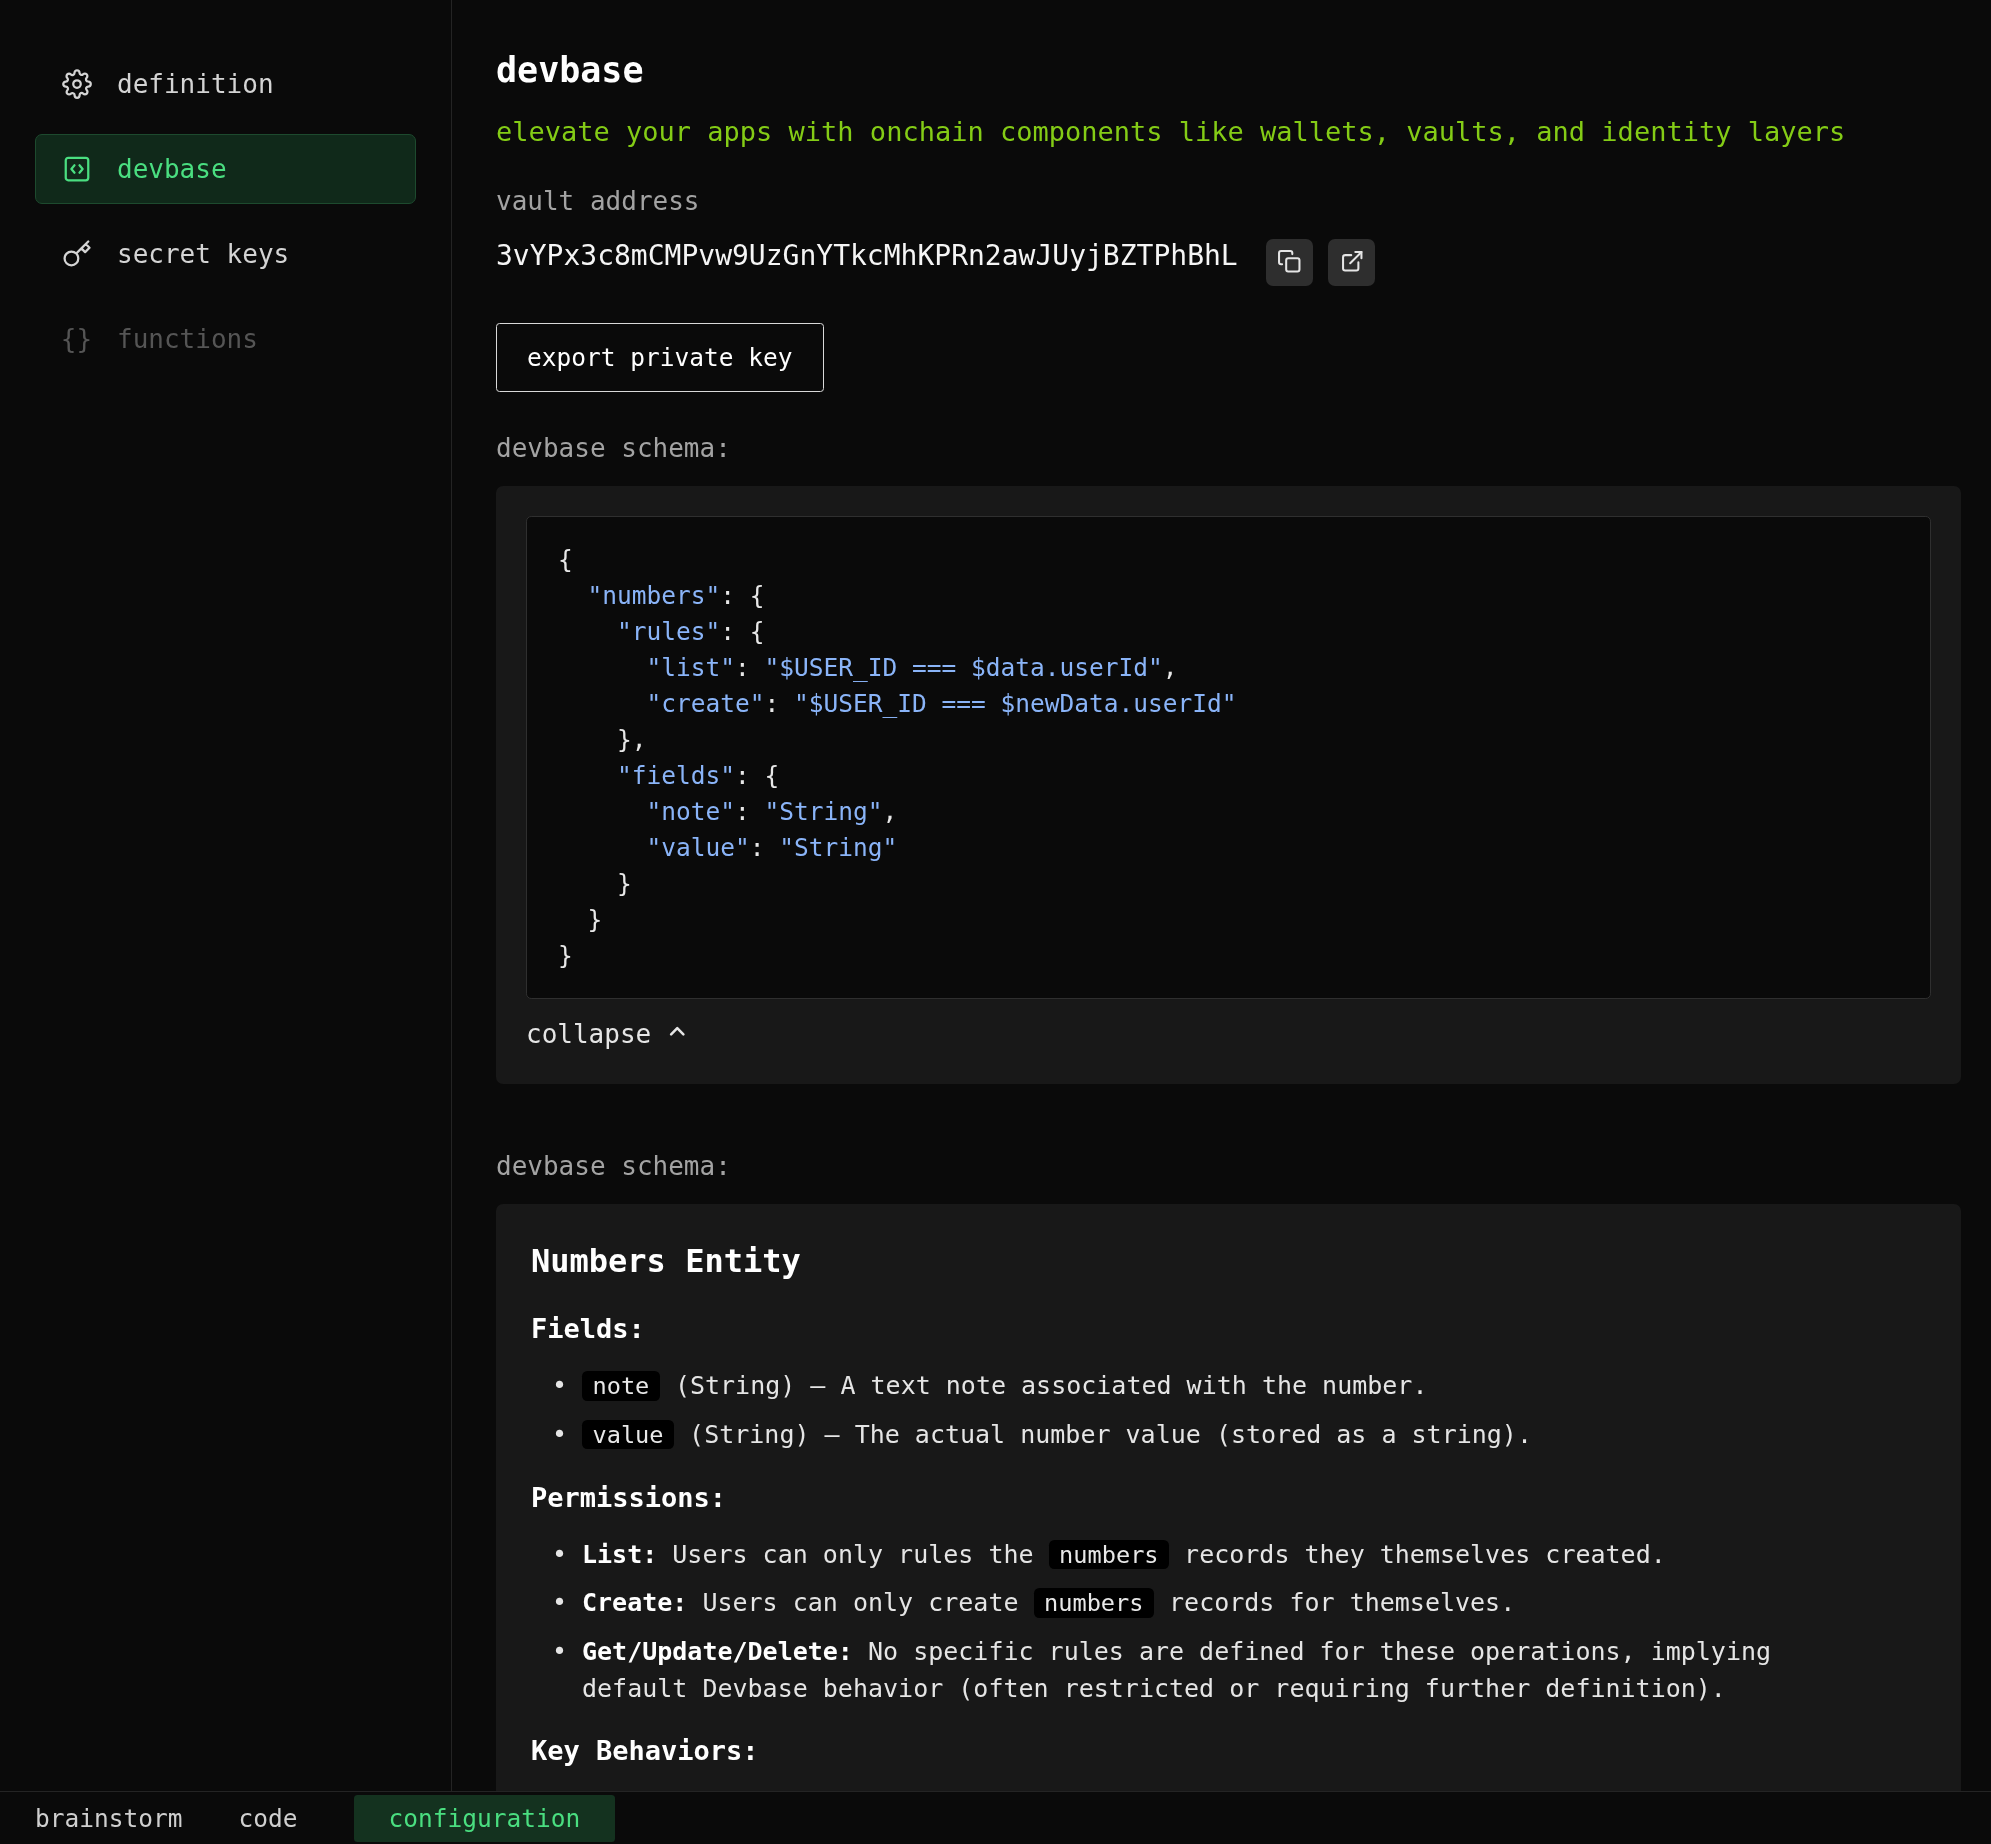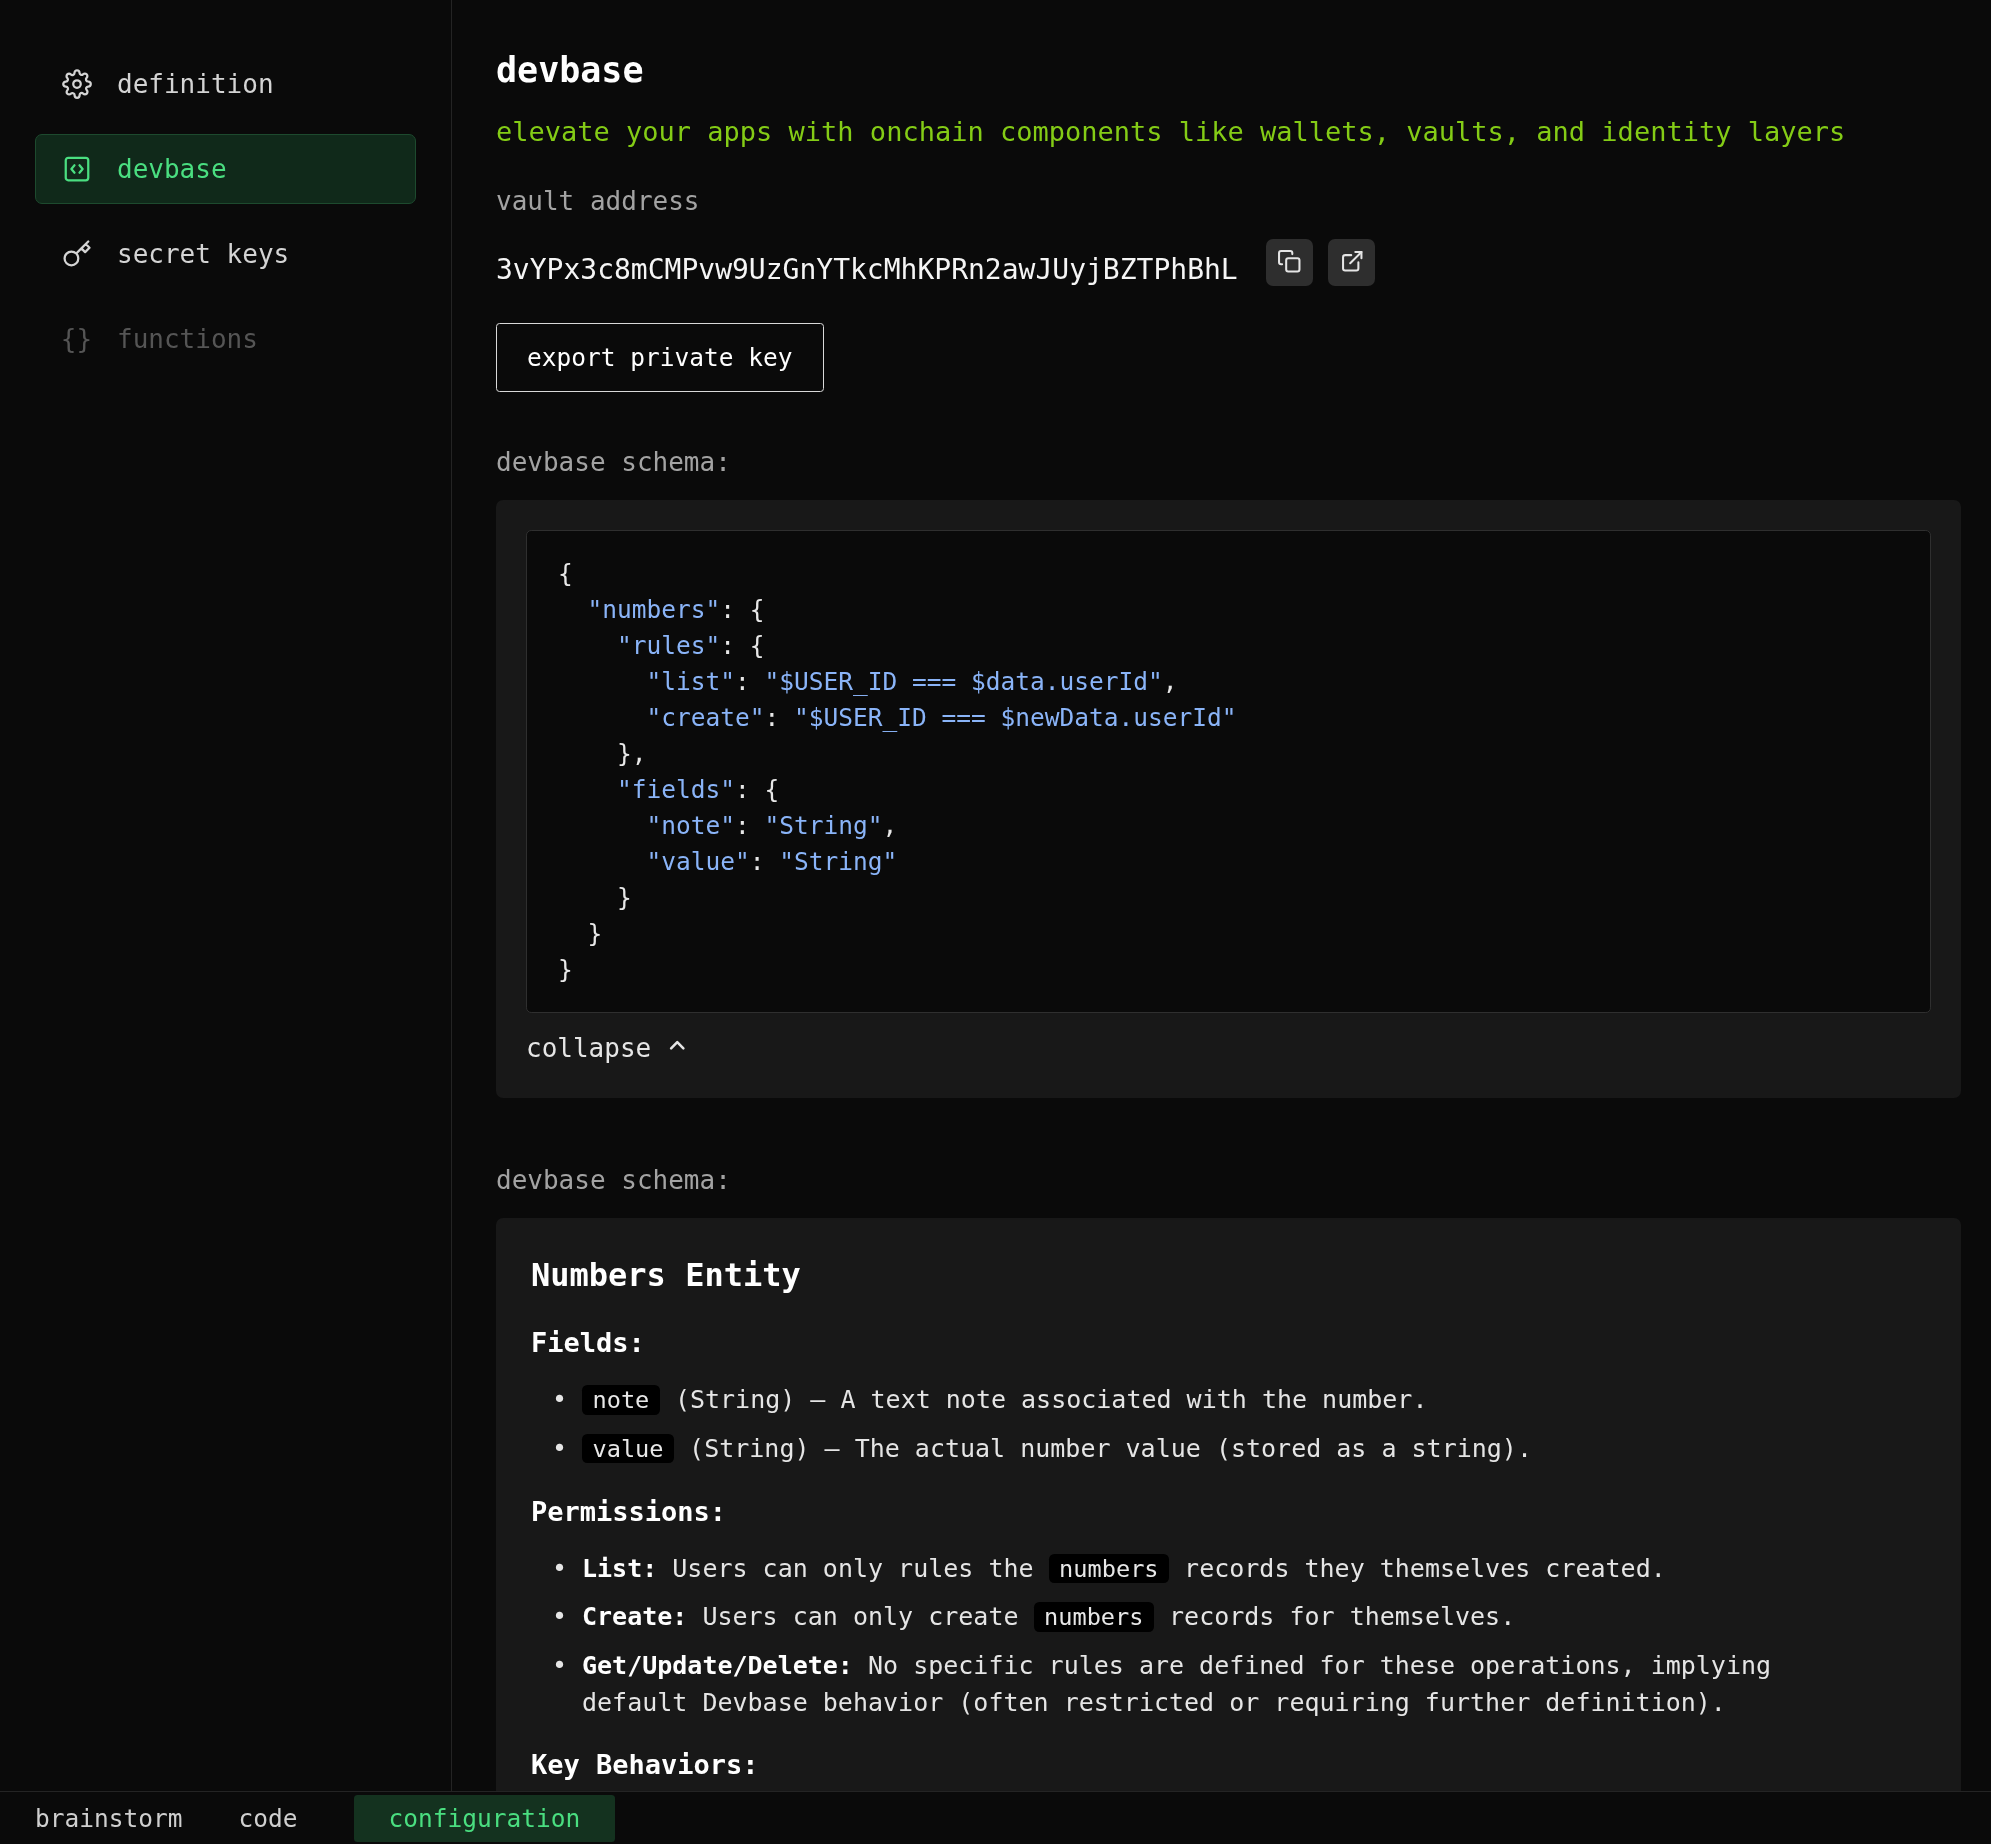--- a/index.html
+++ b/index.html
@@ -29,32 +29,32 @@
   .side-item.active { background:#10291a; border-color:#1d4a2e; color:#4ade80; }
   .side-item.disabled { color:#555555; }
   .side-icon { width:35px; display:flex; justify-content:center; align-items:center; }
 
   
   .main { flex:1; min-width:0; overflow:hidden; padding:49px 30px 0 44px; }
   .page-title { font-size:35px; line-height:42px; font-weight:bold; color:#ffffff; margin-bottom:23px; }
   .subtitle { font-size:27px; line-height:35px; color:#84cc16; margin-bottom:36px; }
   .section-label { font-size:26px; line-height:33px; color:#a3a3a3; margin-bottom:21px; }
 
-  .address-row { display:flex; align-items:flex-end; gap:15.7px; margin-bottom:37px;margin-top:12px; }
+  .address-row { display:flex; align-items:flex-start; gap:15.7px; margin-bottom:37px;margin-top:12px; }
   .address { font-size:28px; color:#f5f5f5; margin-right:12.2px; }
   .icon-btn {
     width:47px; height:47px; display:flex; align-items:center; justify-content:center;
     background:#2e2e2e; border:none; border-radius:7px; color:#e5e5e5; cursor:pointer;
   }
 
   .export-btn {
     display:inline-block; background:transparent; color:#ffffff;
     border:0.9px solid #d9d9d9; border-radius:3.5px;
     font-family:inherit; font-size:24.5px; padding:19px 30px;
-    margin-bottom:54px; cursor:pointer;
+    margin-bottom:40px; cursor:pointer;
   }
 
   .panel { background:#181818; border-radius:7px; }
   .schema-panel { padding:30px 30px 31px 30px; margin-bottom:66px; }
   .code-block {
     background:#0a0a0a; border:0.9px solid #2f2f2f; border-radius:5.2px;
     padding:24.5px 31px; overflow:hidden;
   }
   .code-line { white-space:pre; font-size:24.5px; line-height:36px; }
   .tok-p { color:#e8e8e8; }

